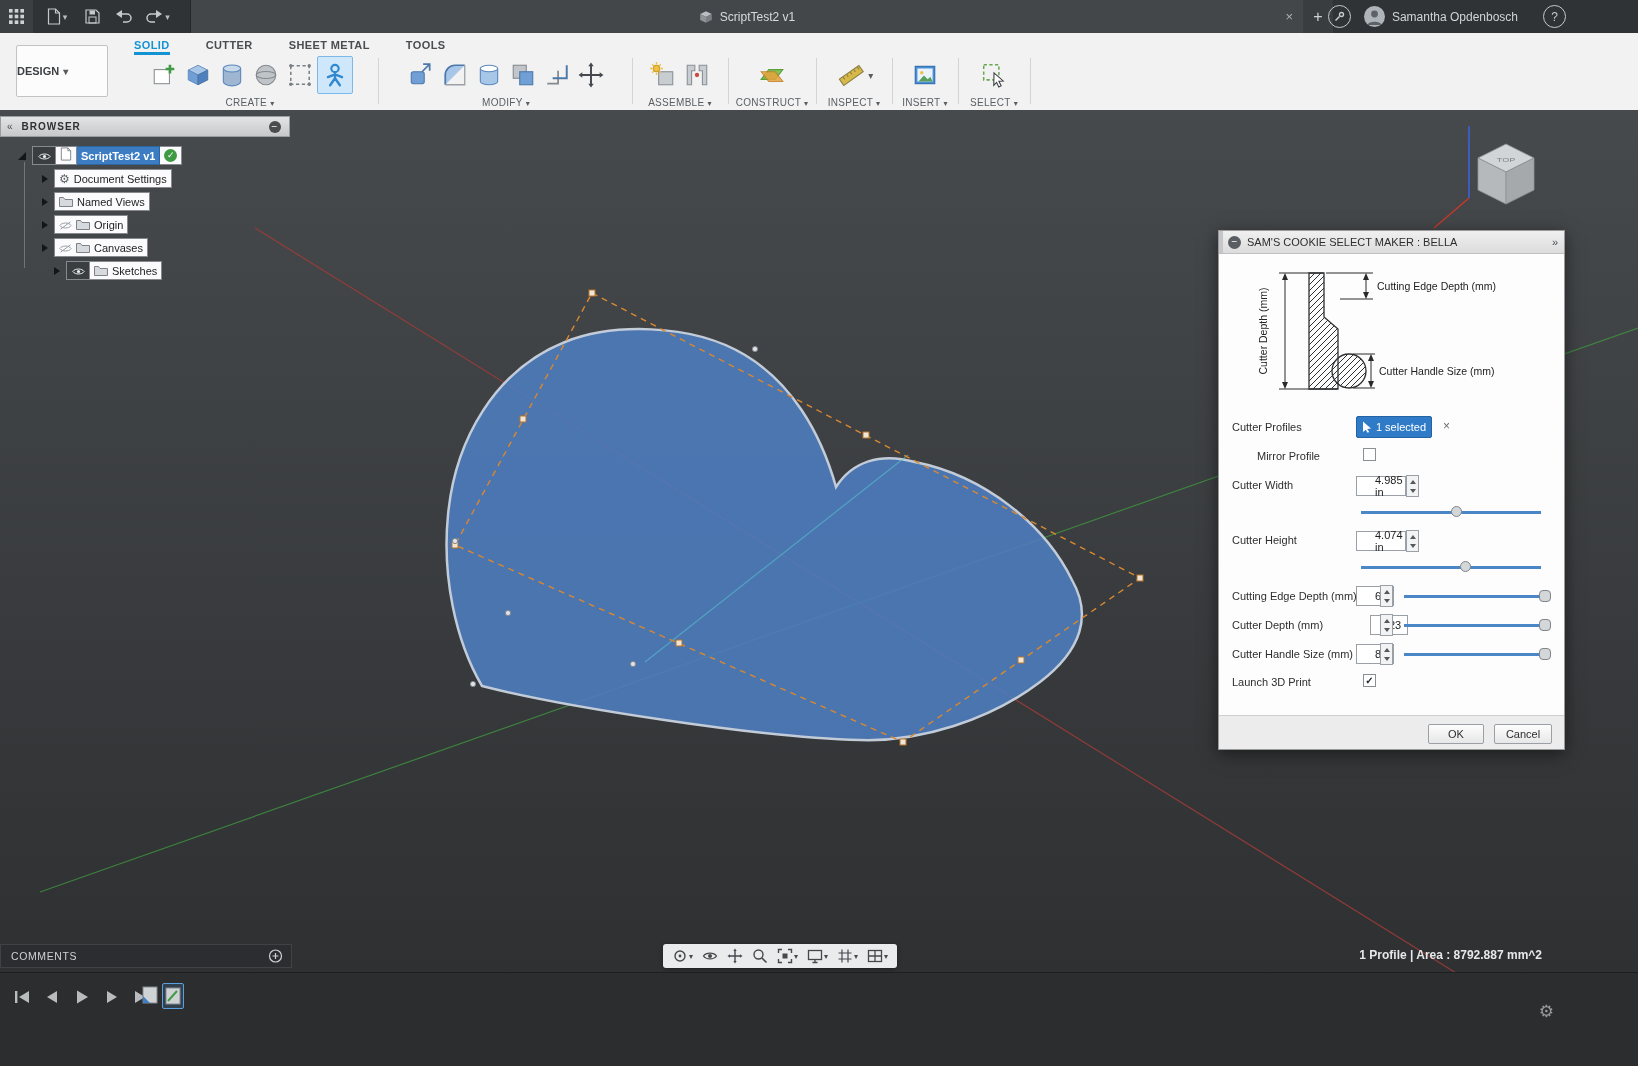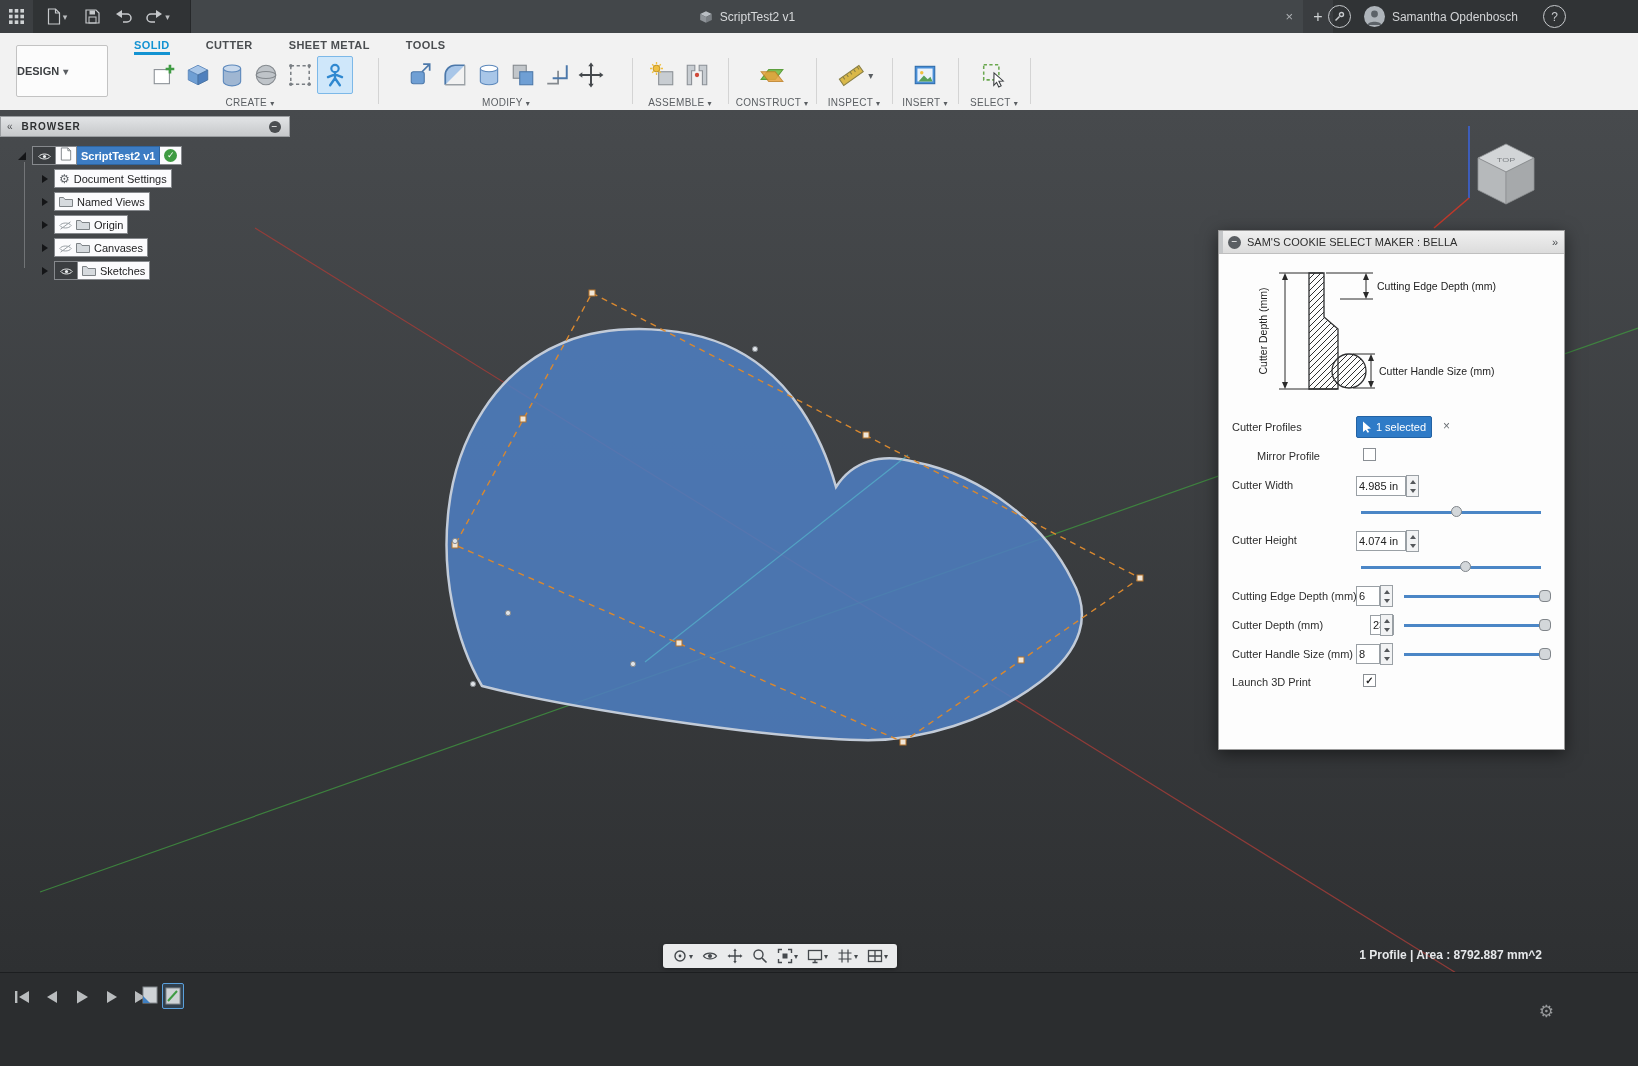--- a/index.html
+++ b/index.html
@@ -94,21 +94,21 @@
   #dialog{position:absolute;left:1218px;top:230px;width:345px;height:518px;background:#fdfdfd;
           border:1px solid #9a9a9a;box-shadow:0 4px 16px rgba(0,0,0,.5);z-index:20;}
   #dlg-title{position:relative;z-index:2;height:22px;background:linear-gradient(#f0f0f0,#dcdcdc);border-bottom:1px solid #bfbfbf;
              display:flex;align-items:center;font-size:11px;color:#2e2e2e;}
   #dlg-grip{width:4px;height:22px;background:#c4c6c8;margin-right:5px;}
   #dlg-collapse{width:13px;height:13px;border-radius:50%;background:#5a5e62;color:#fff;font-size:10px;line-height:12px;text-align:center;margin-right:6px;}
   #dlg-expand{margin-left:auto;margin-right:8px;color:#4a4d50;font-size:11px;letter-spacing:-2px;}
   #dlg-diagram{position:absolute;top:0;left:0;z-index:1;}
   .dlbl{position:absolute;left:13px;font-size:11px;color:#2e2e2e;white-space:nowrap;}
   .valbox{position:absolute;height:20px;background:#fff;border:1px solid #9aa0a5;font-size:11px;color:#222;
-          display:flex;align-items:center;padding:0 2px;box-sizing:border-box;}
+          display:flex;align-items:center;padding:0 18px;box-sizing:border-box;}
   .spin{position:absolute;width:13px;height:22px;border:1px solid #9aa0a5;background:#f2f3f4;box-sizing:border-box;
         display:flex;flex-direction:column;}
   .spin div{flex:1;display:flex;align-items:center;justify-content:center;}
   .spin .u::after{content:"";border:3px solid transparent;border-bottom:4px solid #55585b;margin-bottom:2px;}
   .spin .d::after{content:"";border:3px solid transparent;border-top:4px solid #55585b;margin-top:2px;}
   .slider{position:absolute;height:12px;}
   .slider .track{position:absolute;top:5px;left:0;right:0;height:3px;background:#4b86c6;}
   .slider .knob{position:absolute;top:0;width:11px;height:11px;border-radius:50%;background:#d3d7da;border:1px solid #80858a;box-sizing:border-box;}
   .slider .knob.sq{width:12px;height:12px;border-radius:4px;}
   .cb{position:absolute;width:13px;height:13px;border:1px solid #8a8f94;background:#fff;font-size:10px;line-height:12px;
@@ -538,21 +538,21 @@
         <span>
           <svg width="14" height="11" viewBox="0 0 14 11">
                 <path d="M.5 1.5h4l1.5 2h7.5v7H.5z" fill="#d6dade" stroke="#7e8387"></path>
               </svg>
         </span>
         <span class="blabel">Canvases</span>
       </span>
         </span>
     </div>
 
-    <div class="brow" style="left:42px;top:145px;">
+    <div class="brow" style="left:54px;top:145px;">
       <span class="exp"></span>
       <span class="chipline">
         <span class="chip dark">
             <span class="eye">
           <svg width="13" height="9" viewBox="0 0 13 9">
                 <path d="M.8 4.5C3 1.2 10 1.2 12.2 4.5 10 7.8 3 7.8.8 4.5z" fill="none" stroke="currentColor"></path>
                 <circle cx="6.5" cy="4.5" r="1.6" fill="currentColor"></circle>
               </svg>
         </span>
           </span>
@@ -561,20 +561,27 @@
             <svg width="14" height="11" viewBox="0 0 14 11">
                 <path d="M.5 1.5h4l1.5 2h7.5v7H.5z" fill="#d6dade" stroke="#7e8387"></path>
               </svg>
           </span>
           <span class="blabel">Sketches</span>
         </span>
       </span>
     </div>
   </div>
 
+  <div id="comments">
+    <span class="cl">COMMENTS</span>
+    <svg width="15" height="14" viewBox="0 0 15 14">
+      <circle cx="7.5" cy="7" r="6" fill="none" stroke="#cfd2d4" stroke-width="1.2"></circle>
+      <path d="M4.5 7h6M7.5 4v6" stroke="#cfd2d4" stroke-width="1.2"></path>
+    </svg>
+  </div>
 
   <div id="navbar">
     <span class="nbtn">
       <svg width="16" height="16" viewBox="0 0 16 16">
         <circle cx="8" cy="8" r="5" fill="none" stroke="#45494d" stroke-width="1.4"></circle>
           <circle cx="8" cy="8" r="1.4" fill="#45494d"></circle>
       </svg>
         <span class="ncar">▾</span>
     </span>
     <span class="nbtn">
@@ -735,20 +742,24 @@
   <div class="slider" style="left:185px;top:417px;width:146px;">
     <div class="track"></div>
       <div class="knob sq" style="right:-1px;"></div>
   </div>
 
   <span class="dlbl" style="top:445px;">Launch 3D Print</span>
   <span class="cb" style="left:144px;top:443px;">
     <span>✓</span>
   </span>
 
+  <div id="dlg-footer">
+    <span class="dlg-btn" style="left:209px;width:56px;">OK</span>
+    <span class="dlg-btn" style="left:275px;width:58px;">Cancel</span>
+  </div>
 </div>
 
 <div id="timeline">
   <div id="playback">
     <span class="pb">
       <svg width="18" height="18" viewBox="0 0 18 18">
           <rect x="2" y="3" width="2.4" height="12" fill="#b9bcbe"></rect>
           <polygon points="16,3 6,9 16,15" fill="#b9bcbe"></polygon>
         </svg>
     </span>

